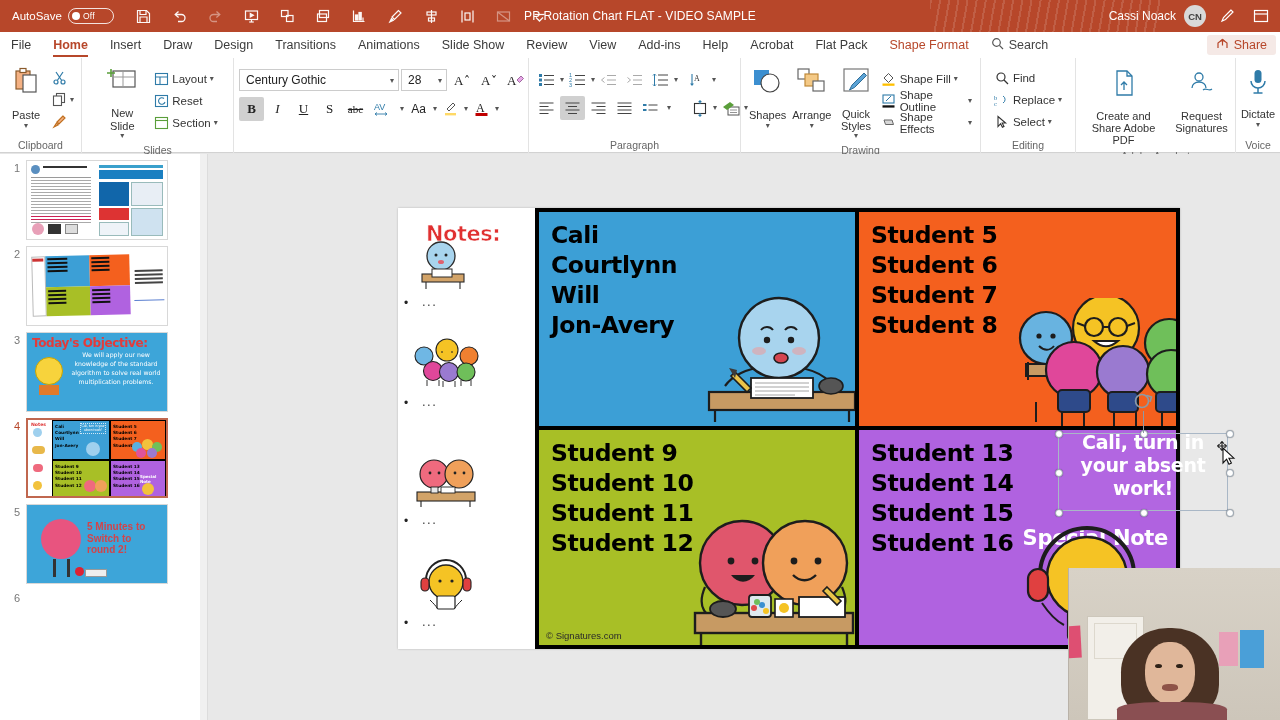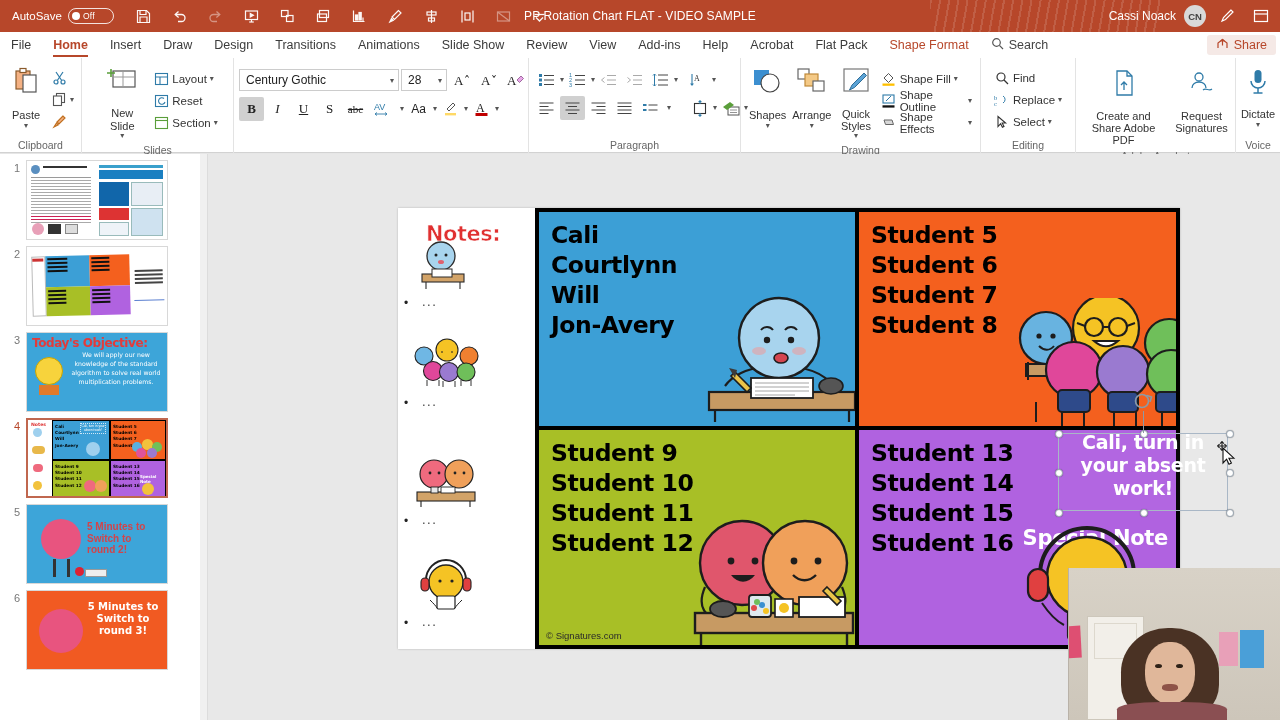--- a/index.html
+++ b/index.html
@@ -877,26 +877,20 @@
           <div style="position:absolute;left:40px;top:54px;width:3px;height:18px;background:#333"></div>
           <div style="position:absolute;left:48px;top:62px;width:9px;height:9px;border-radius:50%;background:#d23"></div>
           <div style="position:absolute;left:58px;top:64px;width:22px;height:8px;background:#eee;border:1px solid #999"></div>
           <div style="position:absolute;left:60px;top:16px;right:6px;font-size:10px;font-weight:bold;color:#d2444a;line-height:1.15;font-family:Liberation Sans, sans-serif">5 Minutes to Switch to round 2!</div>
         </div>
       </div>
     </div>
 
     <div class="thumb-row">
       <div class="thumb-num">6</div>
-      <div class="thumb" style="background:#f15a22">
-        <div class="mini">
-          <div style="position:absolute;left:12px;top:18px;width:44px;height:44px;border-radius:50%;background:#e8547f"></div>
-          <div style="position:absolute;left:56px;top:10px;right:4px;font-size:10px;font-weight:bold;color:#fff;text-align:center;line-height:1.2;font-family:'DejaVu Sans',sans-serif">5 Minutes to Switch to round 3!</div>
-        </div>
-      </div>
     </div>
   </div>
 
   <div class="pane-divider"></div>
 
   <div class="canvas">
 
     <div class="aplus">
       <span>A+</span>
     </div>

